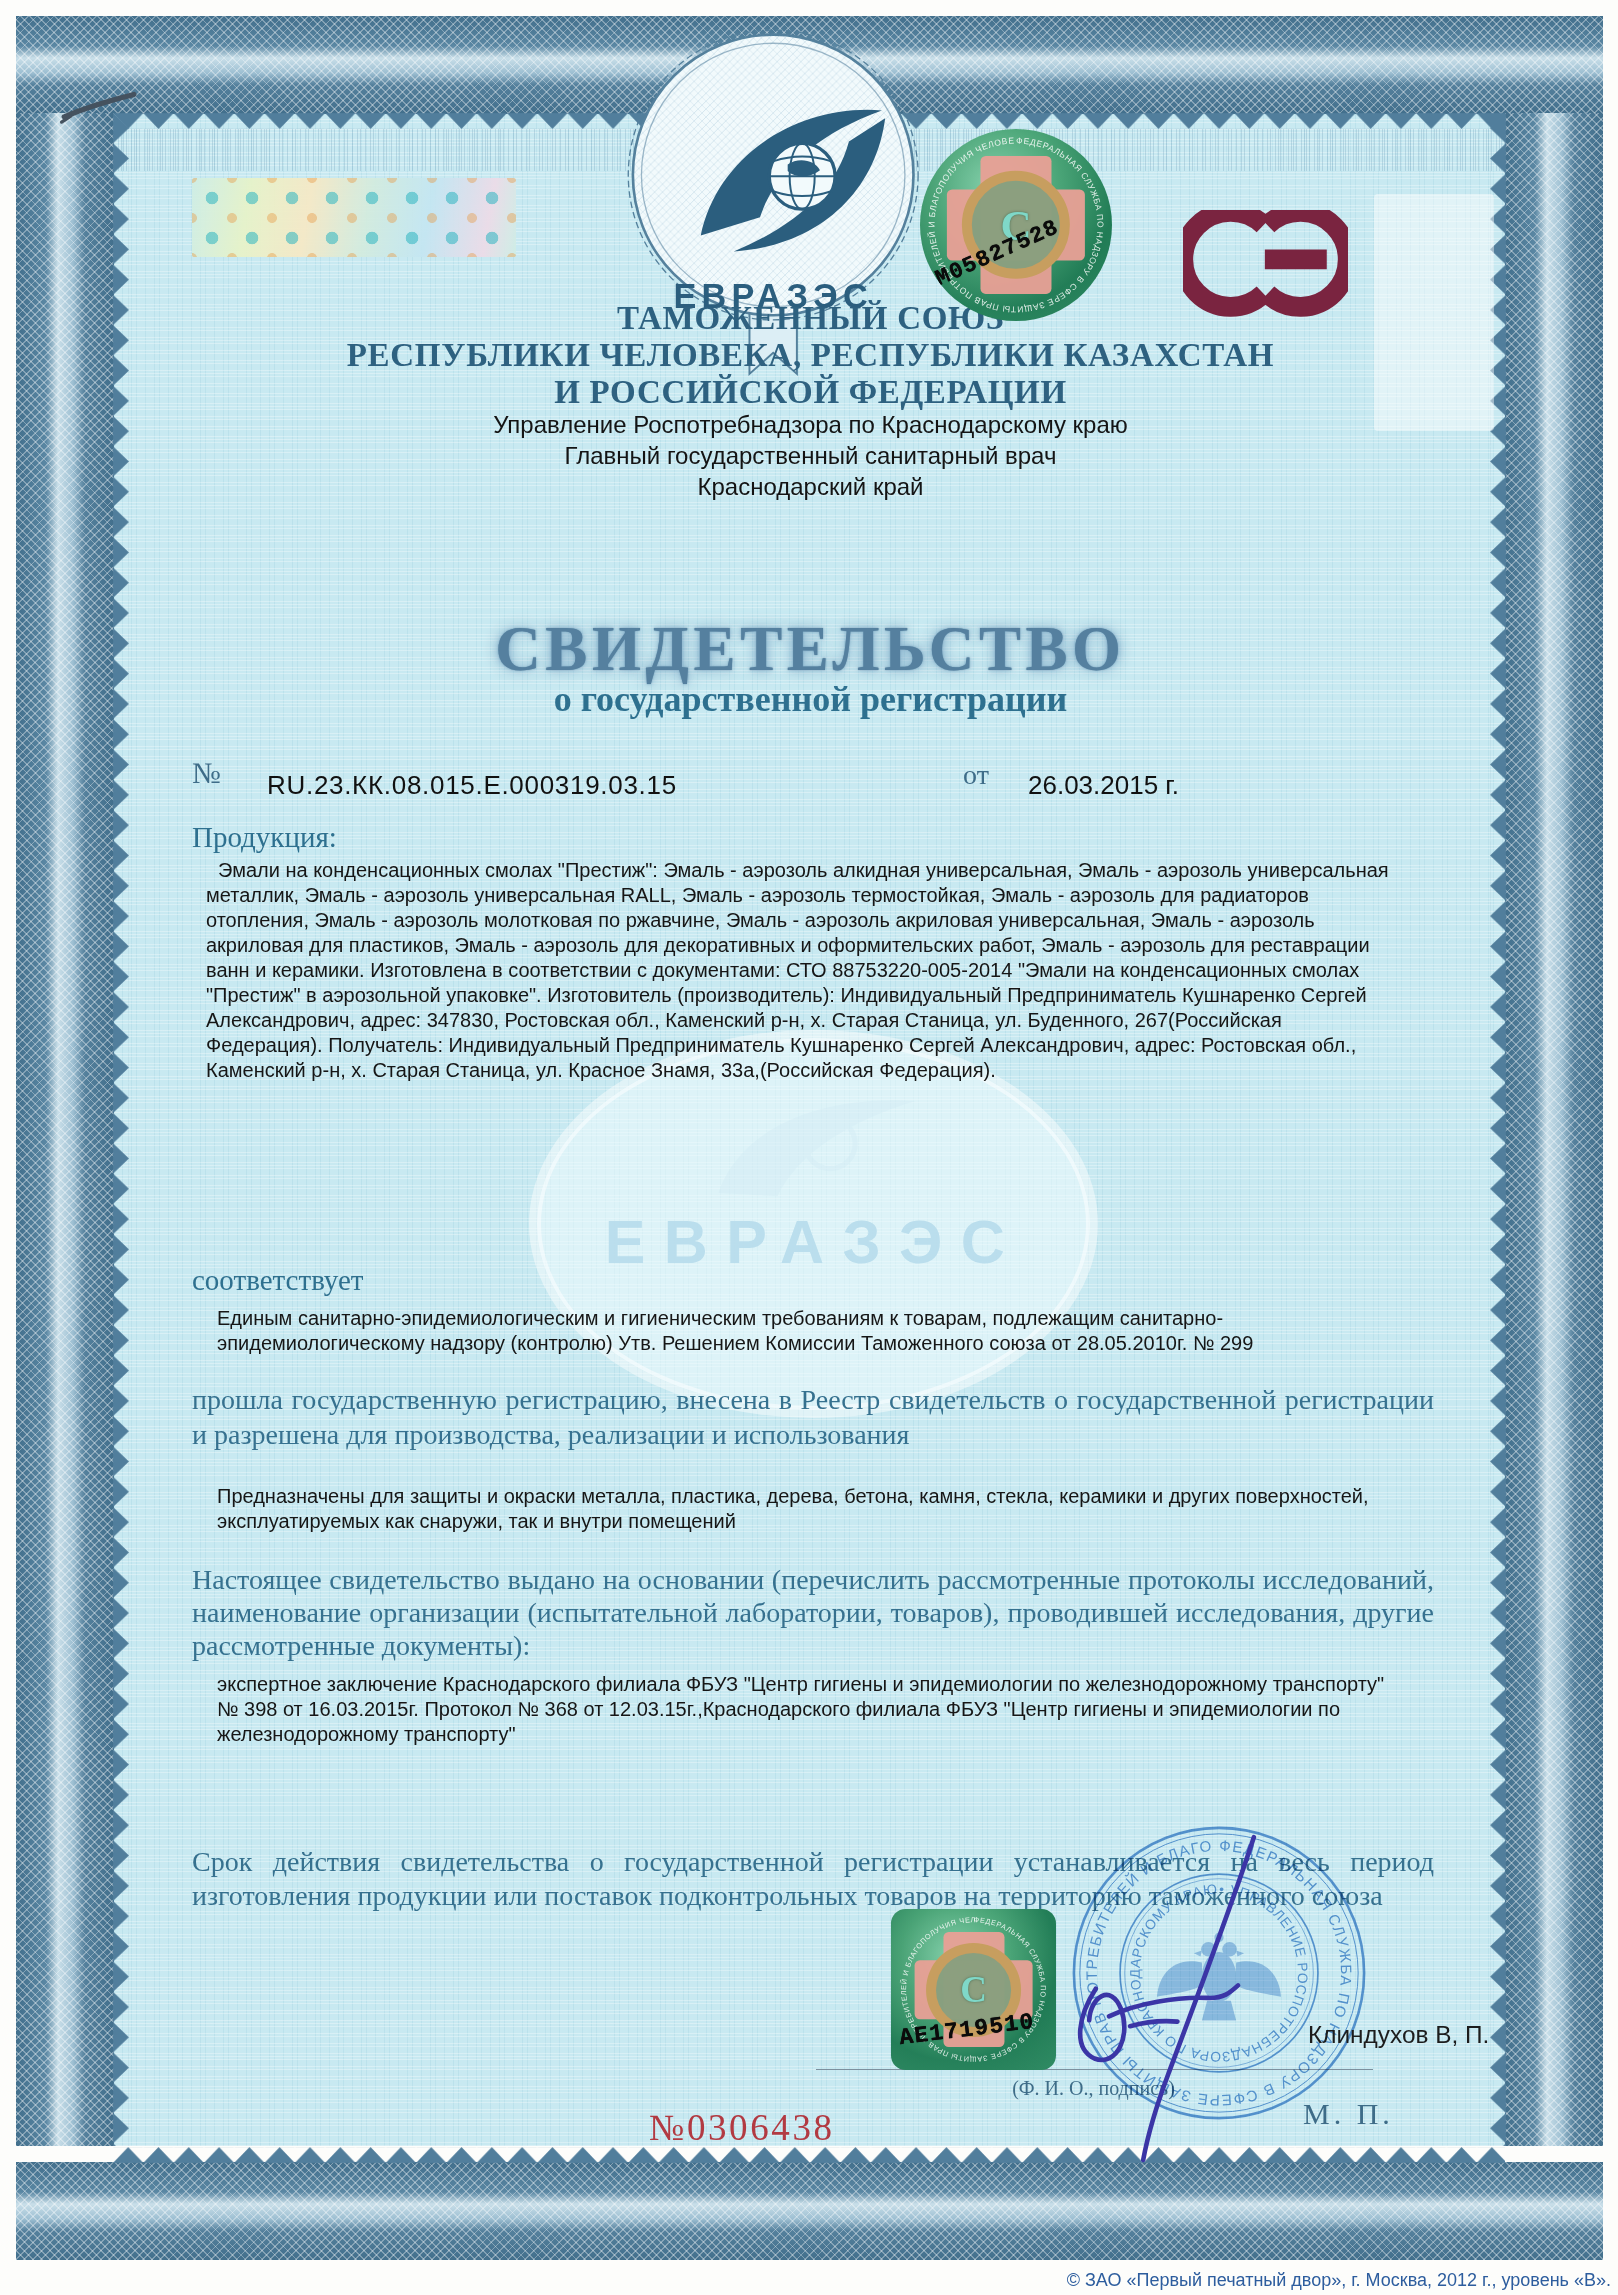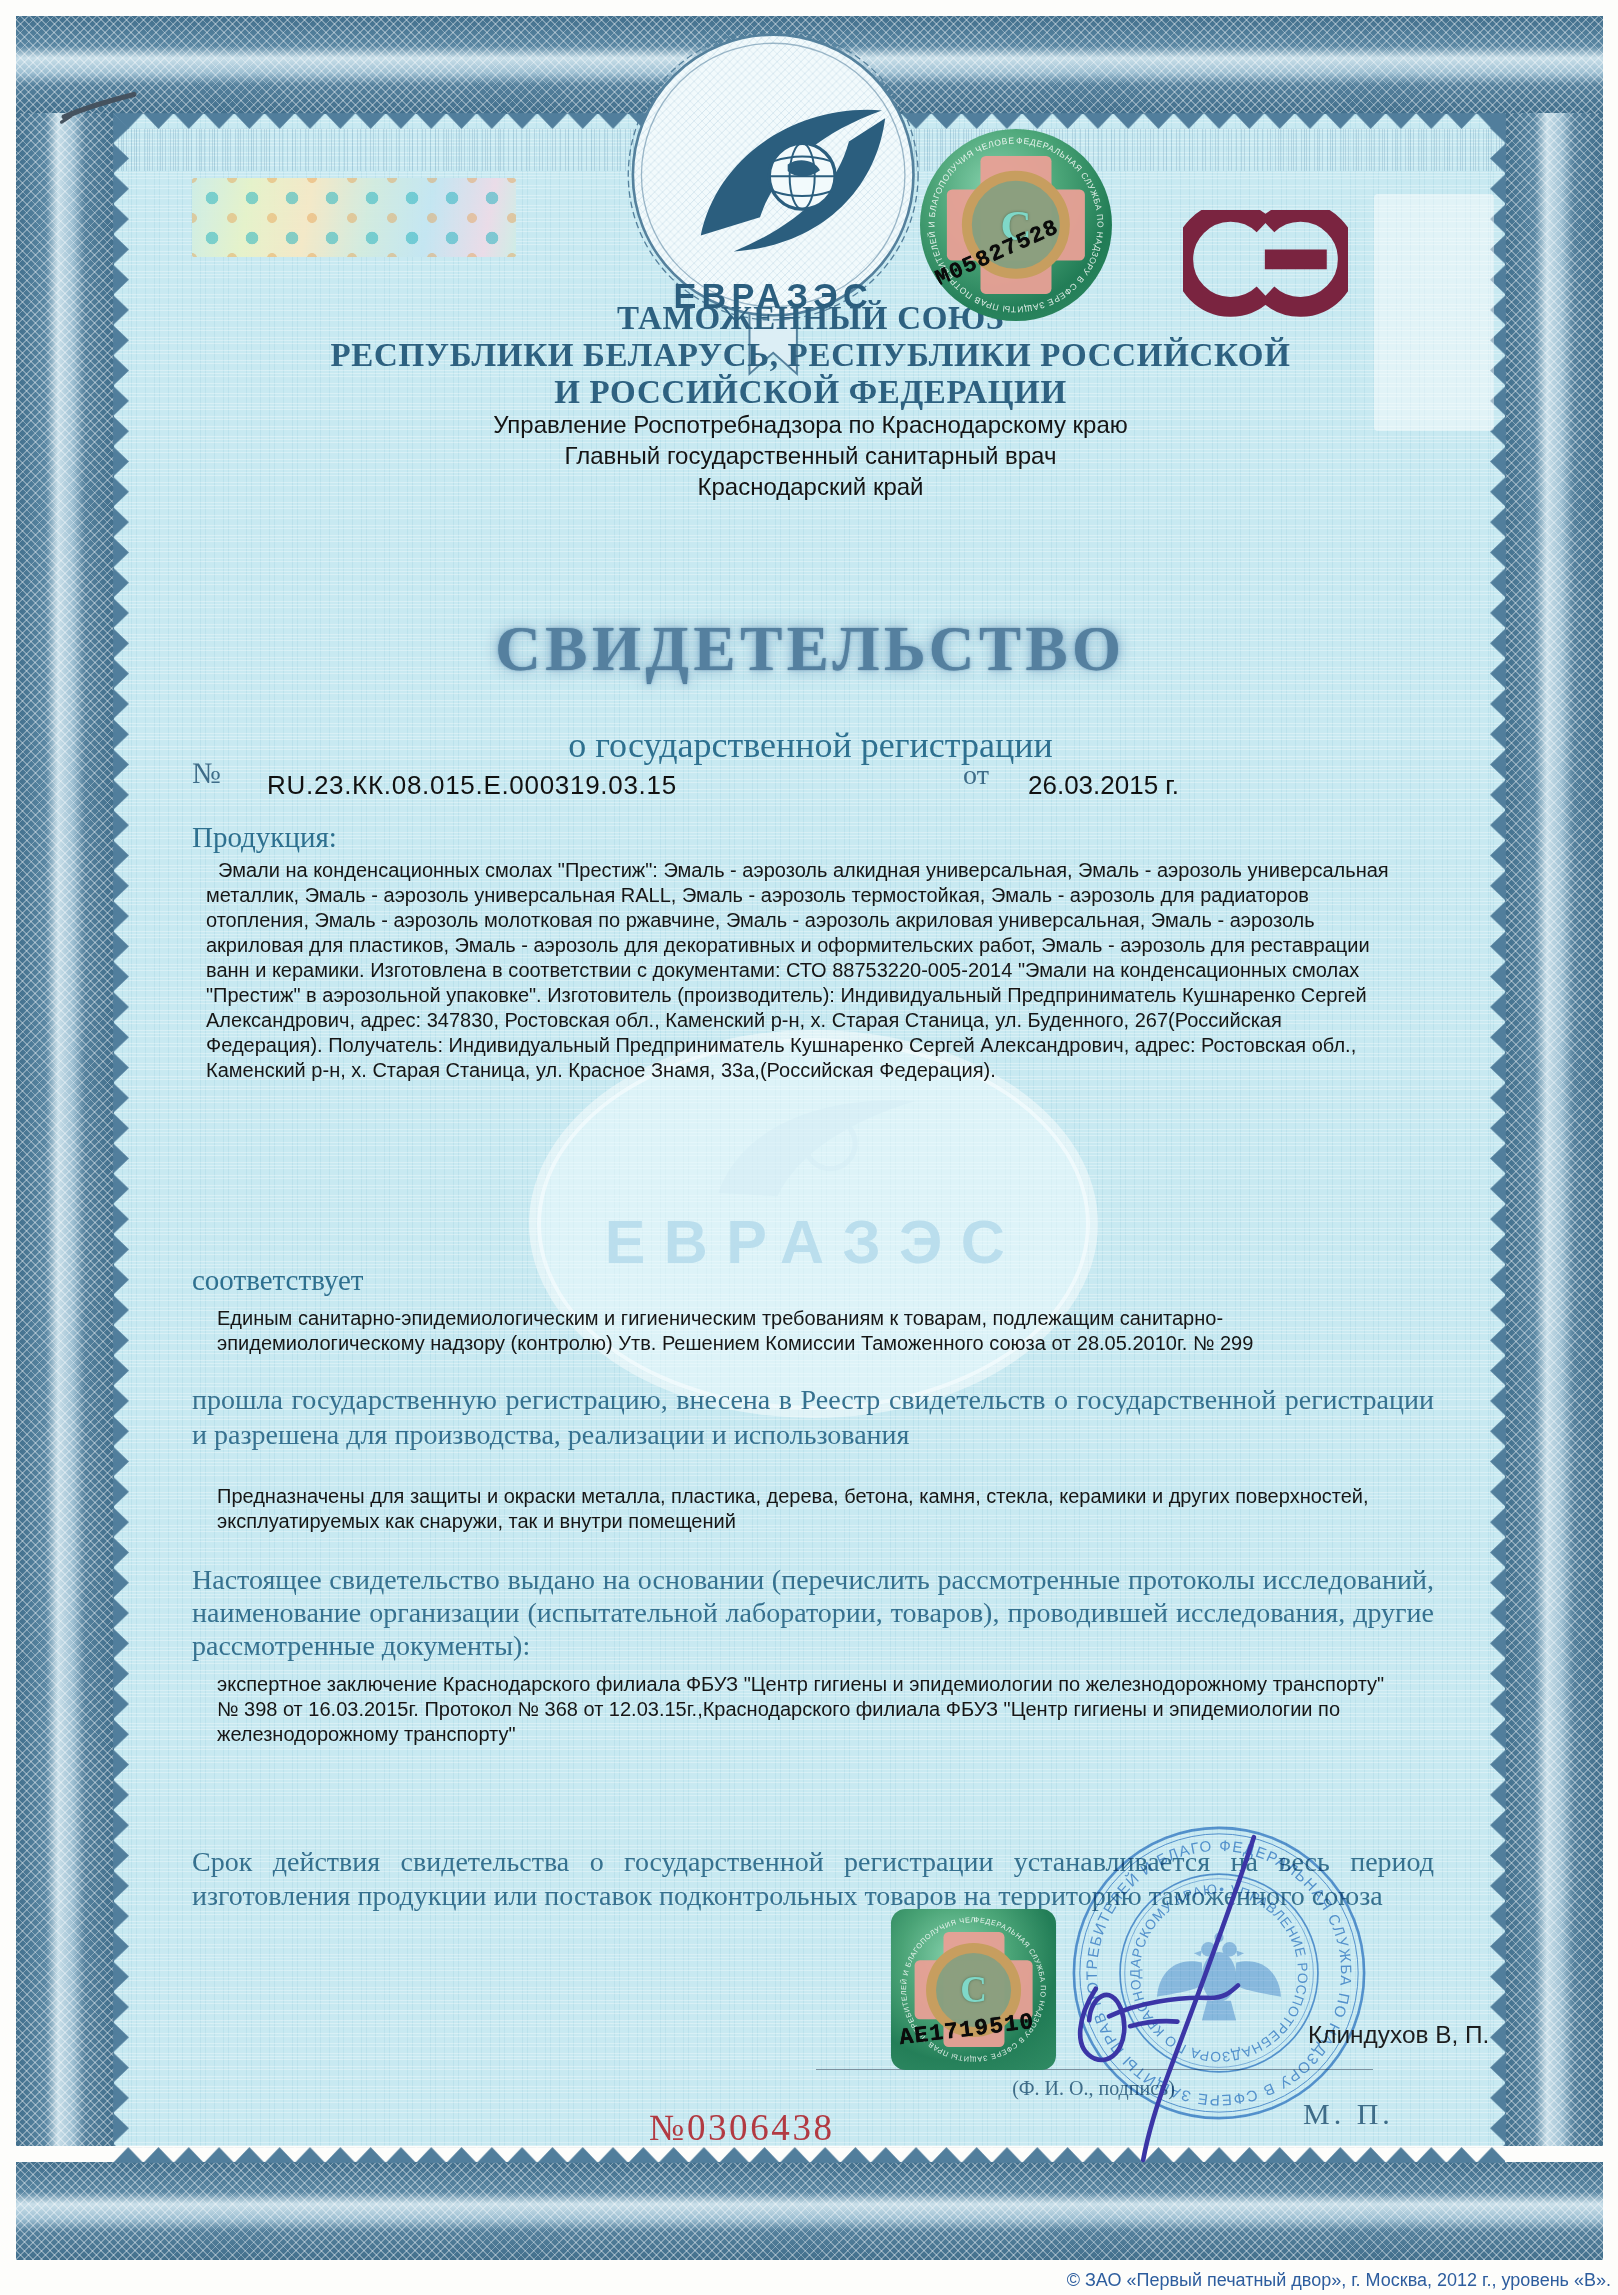--- a/index.html
+++ b/index.html
@@ -33,21 +33,21 @@
   
   .abs{position:absolute;z-index:5;}
   .ser{font-family:"Liberation Serif",serif;}
   .center{text-align:center;}
   .union{width:1245px;left:188px;font-weight:bold;font-size:33px;line-height:37px;
          color:#2e6180;letter-spacing:0.7px;}
   .authority{width:1225px;left:198px;font-size:24px;line-height:31px;color:#141414;}
   .smallnote{color:#3e6c88;font-size:14px;letter-spacing:0.2px;}
   #title{width:1225px;left:198px;top:613px;font-weight:bold;font-size:63px;letter-spacing:4.6px;
          color:#55809f;text-shadow:0 0 14.5px rgba(122,165,196,.95),0 0 5.3px rgba(140,180,205,.8),0 0 1.3px #3f6e8d;}
-  #subtitle{width:1225px;left:198px;top:724px;font-weight:normal;font-size:36px;color:#2e708f;}
+  #subtitle{width:1225px;left:198px;top:678px;font-weight:bold;font-size:36px;color:#2e708f;}
   .teallabel{color:#2e708f;font-size:29px;}
   .blacksans{color:#161616;font-size:20px;line-height:25px;}
   .tealpara{color:#36718f;font-size:28px;line-height:35px;text-align:justify;}
   
   #holo-strip{left:192px;top:178px;width:324px;height:79px;border-radius:2.6px;opacity:.95;z-index:4;
     background:
       radial-gradient(circle 10px at 50% 50%, rgba(36,178,190,.55) 0 6px, rgba(36,178,190,0) 6.6px) 0 0/40px 40px,
       radial-gradient(circle 8.6px at 50% 50%, rgba(232,150,60,.42) 0 4.6px, rgba(232,150,60,0) 5.3px) 20px 20px/40px 40px,
       linear-gradient(100deg,#cfeee6,#e7f3c9 18%,#f6e9c6 36%,#d3ecdf 54%,#c4e6f2 72%,#ecdce8 90%,#cfeee6);}
   .holo{z-index:6;overflow:hidden;
@@ -184,21 +184,21 @@
   <div id="white-patch" class="abs"></div>
 
   <svg class="abs" style="left:1183px;top:210px;z-index:4" width="165" height="112" viewBox="0 0 250 170">
     <path d="M 122,23 A 72,72 0 1 0 122,127" fill="none" stroke="#7a2440" stroke-width="30"></path>
     <path d="M 128,23 A 72,72 0 1 1 128,127" fill="none" stroke="#7a2440" stroke-width="30"></path>
     <line x1="124" y1="75" x2="218" y2="75" stroke="#7a2440" stroke-width="30"></line>
   </svg>
 
   <div class="abs ser union center" style="top:300px">
     <span style="display:block">ТАМОЖЕННЫЙ СОЮЗ</span>
-    <span style="display:block">РЕСПУБЛИКИ БЕЛАРУСЬ, РЕСПУБЛИКИ РОССИЙСКОЙ</span>
+    <span style="display:block">РЕСПУБЛИКИ ЧЕЛОВЕКА, РЕСПУБЛИКИ КАЗАХСТАН</span>
     <span style="display:block">И РОССИЙСКОЙ ФЕДЕРАЦИИ</span>
   </div>
 
   <div class="abs authority center" style="top:409px">
     <span style="display:block">Управление Роспотребнадзора по Краснодарскому краю</span>
     <span style="display:block">Главный государственный санитарный врач</span>
     <span style="display:block">Краснодарский край</span>
   </div>
 
 

